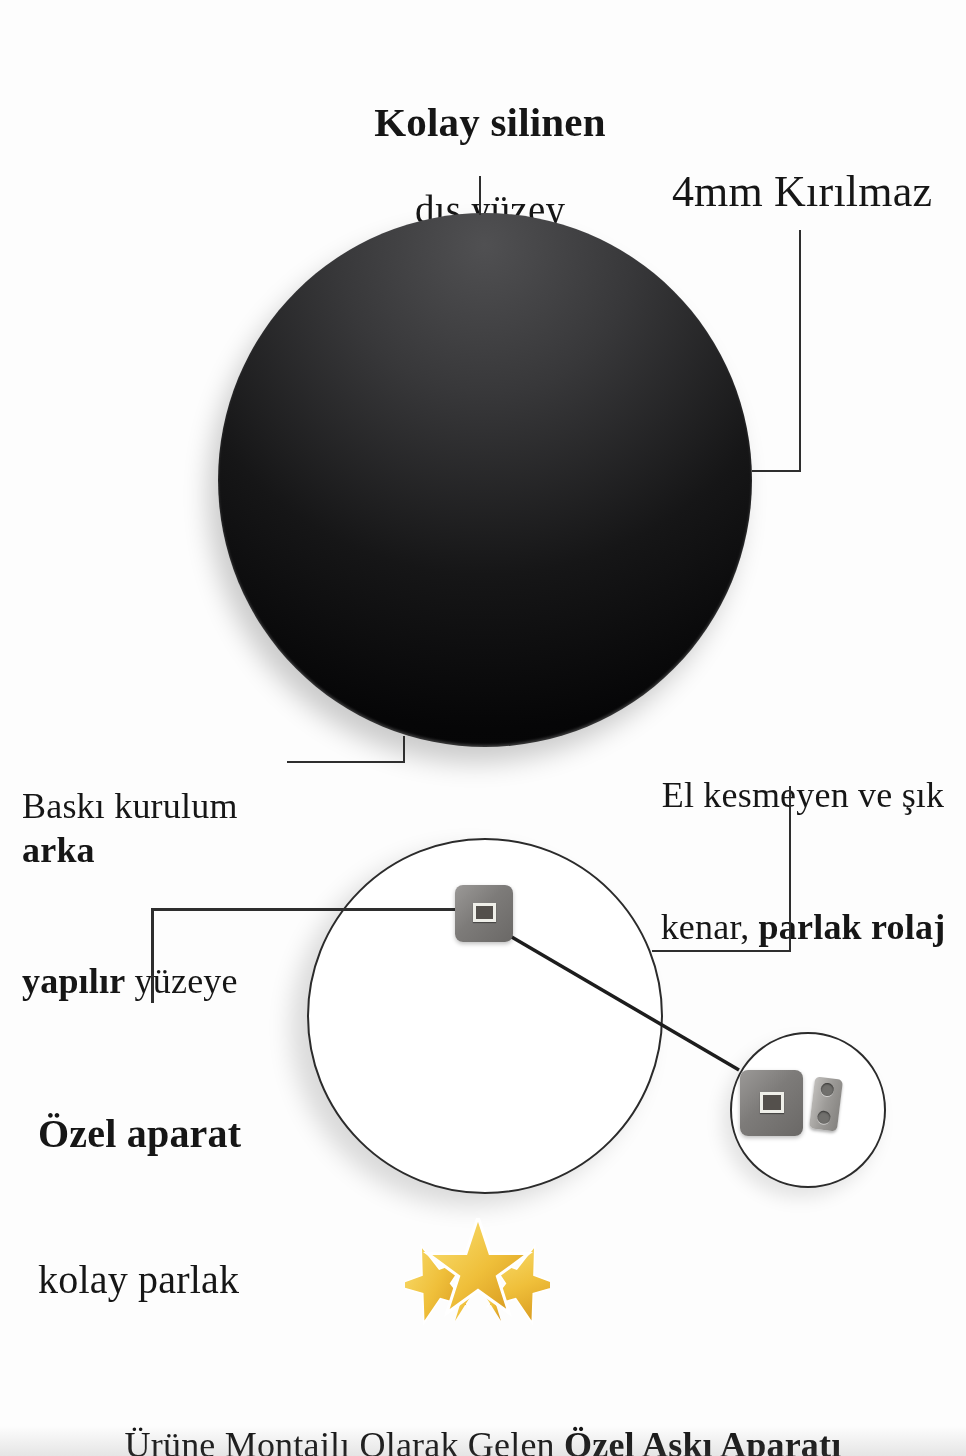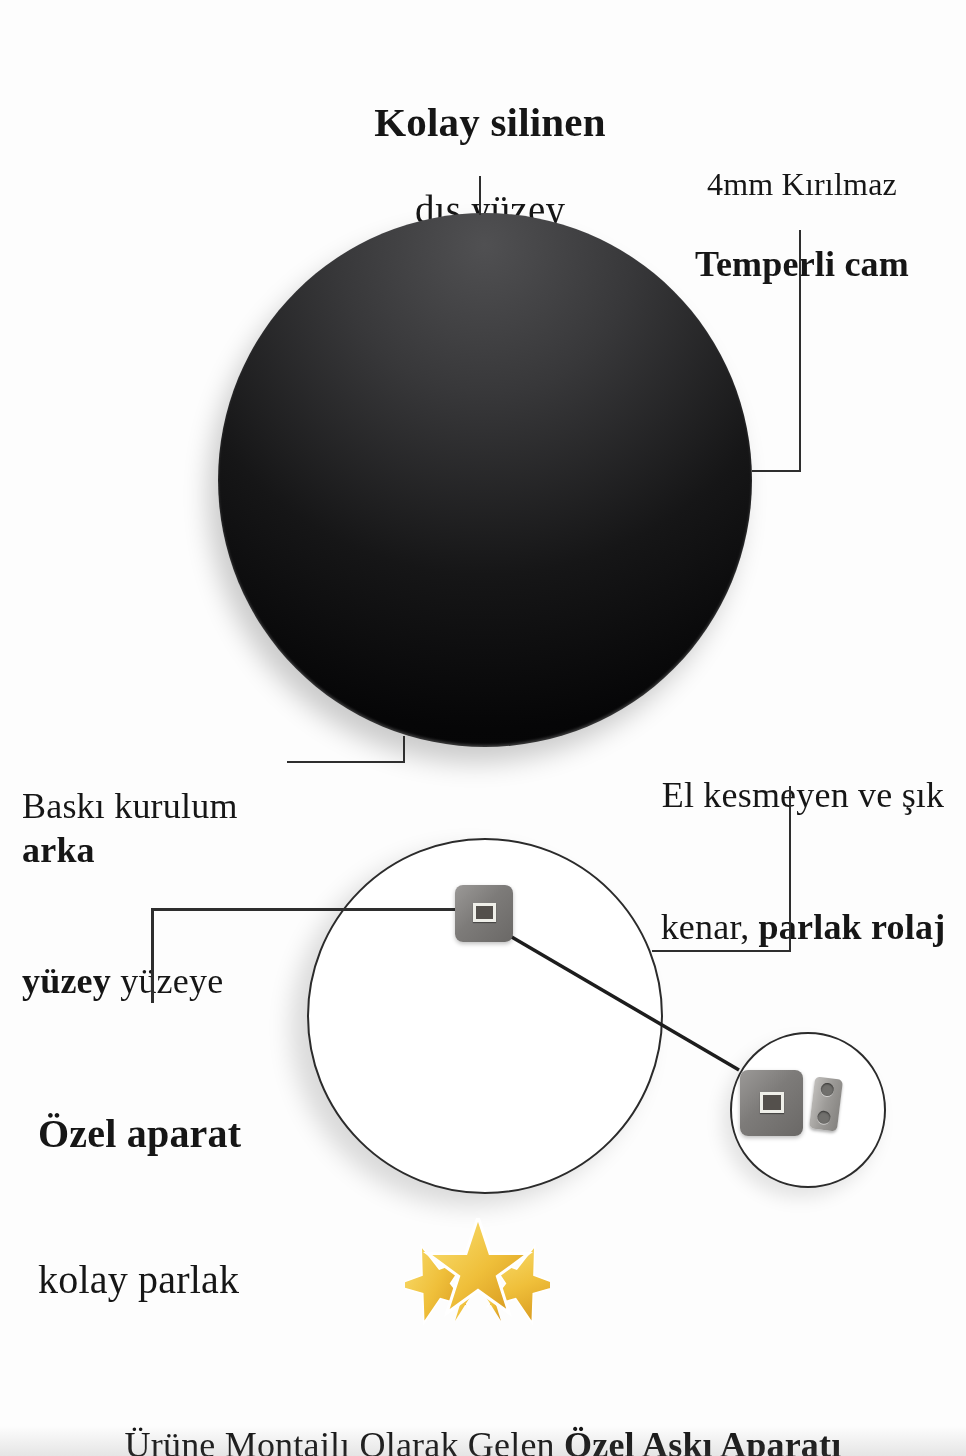--- a/index.html
+++ b/index.html
@@ -71,27 +71,26 @@
 <body>
 
 <div class="canvas">
 
   <div class="abs label center" style="left:290px; top:58px; width:400px;">
     <div class="b" style="font-size:41px;">Kolay silinen</div>
     <div style="font-size:39px;">dış yüzey</div>
   </div>
 
   <div class="abs label center" style="left:640px; top:126px; width:324px;">
-    <div style="font-size:32px;">4mm Kırılmaz</div>
-    <div class="b" style="font-size:36px;">Temperli cam</div>
+    <div style="font-size:44px;">4mm Kırılmaz</div>
   </div>
 
   <div class="abs label" style="left:22px; top:697px; width:290px; font-size:36px;">
     <div><span>Baskı kurulum </span><span class="b">arka</span></div>
-    <div><span class="b">yüzey</span><span> yüzeye</span></div>
+    <div><span class="b">yapılır</span><span> yüzeye</span></div>
   </div>
 
   <div class="abs label center" style="left:640px; top:686px; width:326px; font-size:36px;">
     <div>El kesmeyen ve şık</div>
     <div><span>kenar, </span><span class="b">parlak rolaj</span></div>
   </div>
 
   <div class="abs label" style="left:38px; top:1012px; width:300px; font-size:40px;">
     <div class="b">Özel aparat</div>
     <div>kolay parlak</div>

